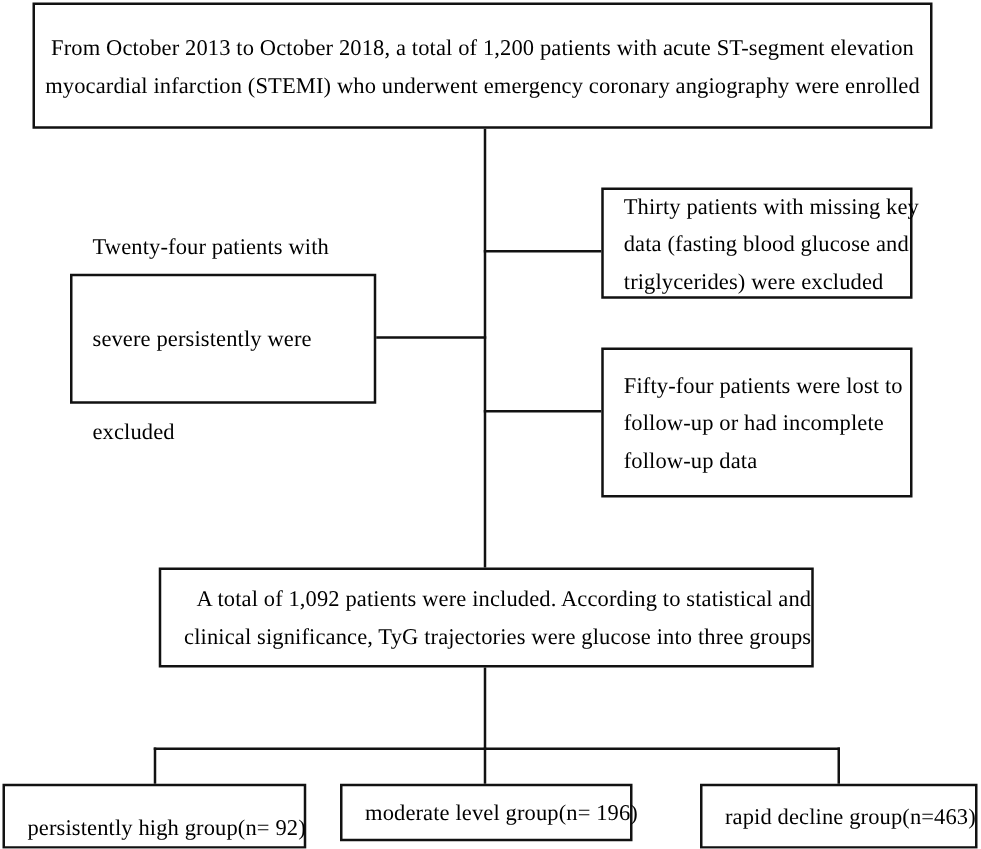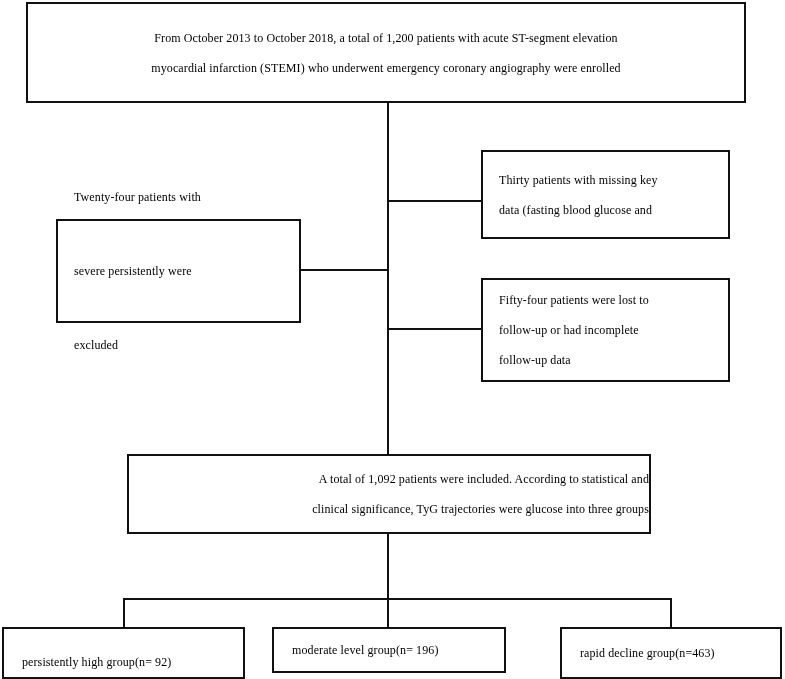--- a/index.html
+++ b/index.html
@@ -21,42 +21,42 @@
     border: 2px solid #111111;
     background: #ffffff;
     display: flex;
     flex-direction: column;
     justify-content: center;
     color: #000000;
     z-index: 2;
   }
   .node .line {
     display: block;
-    font-size: 12px;
+    font-size: 18px;
     line-height: 30px;
     white-space: nowrap;
     letter-spacing: 0.1px;
   }
   .centered .line { text-align: center; }
   .leftpad { padding-left: 16px; }
   .leftpad .line { text-align: left; }
   .grouppad { padding-left: 18px; }
 
   .conn {
     position: absolute;
     background: #111111;
     z-index: 1;
   }
   .h { height: 2px; }
   .v { width: 2px; }
 
   
   #node-enrollment  { left: 26px;  top: 2px;   width: 720px; height: 101px; }
   #node-excl-missing{ left: 481px; top: 150px; width: 249px; height: 89px; }
-  #node-excl-lost   { left: 481px; top: 278px; width: 249px; height: 104px; }
+  #node-excl-lost   { left: 481px; top: 278px; width: 249px; height: 120px; }
   #node-excl-comorb { left: 56px;  top: 219px; width: 245px; height: 104px; gap: 44px; }
   #node-included    { left: 127px; top: 454px; width: 524px; height: 80px; align-items: flex-end; }
   #node-group-1     { left: 2px;   top: 627px; width: 243px; height: 52px; justify-content: flex-end; }
   #node-group-2     { left: 272px; top: 627px; width: 234px; height: 46px; }
   #node-group-3     { left: 560px; top: 627px; width: 222px; height: 52px; }
 
   
   #conn-trunk-main      { left: 387px; top: 101px; height: 354px; }
   #conn-to-missing      { left: 387px; top: 200px; width: 95px; }
   #conn-to-lost         { left: 387px; top: 328px; width: 95px; }
@@ -83,20 +83,21 @@
   <div class="conn v" id="conn-drop-right"></div>
 
   <div class="node centered" id="node-enrollment">
     <span class="line">From October 2013 to October 2018, a total of 1,200 patients with acute ST-segment elevation</span>
     <span class="line">myocardial infarction (STEMI) who underwent emergency coronary angiography were enrolled</span>
   </div>
 
   <div class="node leftpad" id="node-excl-missing">
     <span class="line">Thirty patients with missing key</span>
     <span class="line">data (fasting blood glucose and</span>
+    <span class="line">triglycerides) were excluded</span>
   </div>
 
   <div class="node leftpad" id="node-excl-lost">
     <span class="line">Fifty-four patients were lost to</span>
     <span class="line">follow-up or had incomplete</span>
     <span class="line">follow-up data</span>
   </div>
 
   <div class="node leftpad" id="node-excl-comorb">
     <span class="line">Twenty-four patients with</span>

